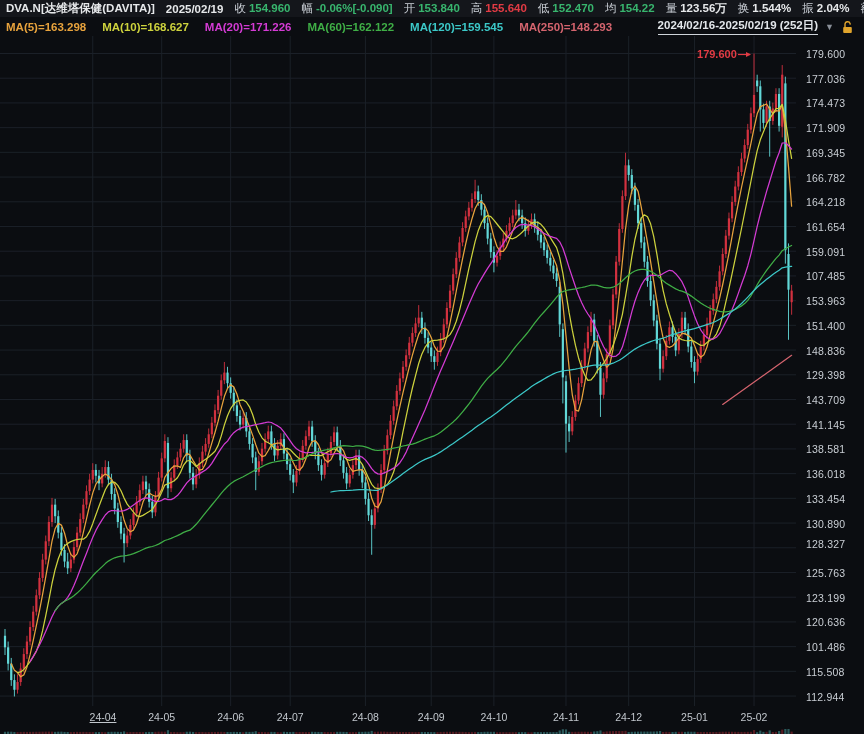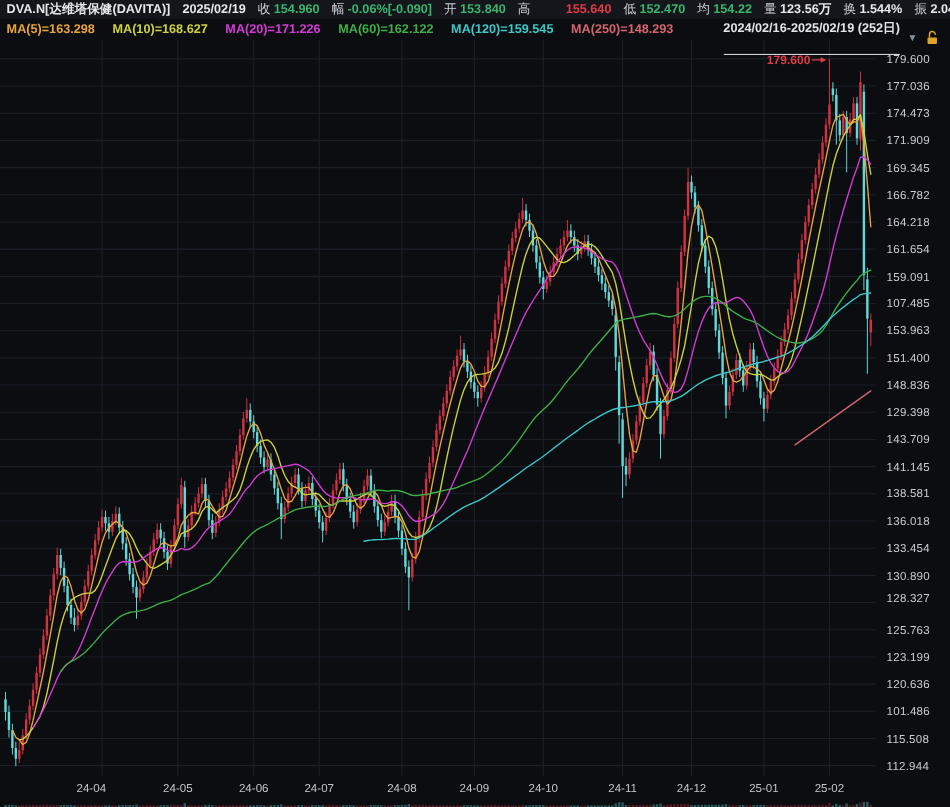--- a/index.html
+++ b/index.html
@@ -10,21 +10,21 @@
        display:flex;align-items:center;gap:11px;padding-left:6px;box-sizing:border-box;
        font-size:11.5px;white-space:nowrap;}
   .hdr .lab{color:#ccd1d8;margin-right:3px;}
   .hdr .val{font-weight:bold;}
   .maline{position:absolute;left:0;top:18px;width:864px;height:17px;z-index:3;
        display:flex;align-items:center;gap:16px;padding-left:6px;box-sizing:border-box;
        font-size:11.5px;white-space:nowrap;}
   .maline .ma-item{font-weight:bold;}
   #range-ctl{position:absolute;right:10px;top:18px;z-index:4;display:flex;align-items:center;gap:7px;
        font-size:11.5px;}
-  #range-text{color:#e2e6ea;font-weight:bold;border-bottom:1px solid #cfd4da;padding-bottom:16px;cursor:pointer;}
+  #range-text{color:#e2e6ea;font-weight:bold;border-bottom:1px solid #cfd4da;padding-bottom:1px;cursor:pointer;}
   #range-caret{color:#8a9099;font-size:9px;cursor:pointer;}
   .ylab{position:absolute;left:806px;z-index:2;font-size:10.5px;color:#c9ced4;letter-spacing:0.2px;}
   .xlab{position:absolute;z-index:2;font-size:10.5px;color:#c2c7cd;transform:translateX(-50%);top:711px;}
   .annot{font-size:11px;font-weight:bold;}
 </style>
 </head>
 <body>
 
 <div id="app">
   <svg id="plot" width="864" height="734">
@@ -836,21 +836,21 @@
       </g>
     </svg>
 
   <div class="hdr">
     <span class="val" style="color:#e6e8ea">DVA.N[达维塔保健(DAVITA)]</span>
     <span class="val" style="color:#e6e8ea">2025/02/19</span>
     <span id="stats-holder" style="display:flex;gap:11px;">
         <span><span class="lab">收</span><span class="val" style="color: rgb(56, 181, 110);">154.960</span></span>
         <span><span class="lab">幅</span><span class="val" style="color: rgb(56, 181, 110);">-0.06%[-0.090]</span></span>
         <span><span class="lab">开</span><span class="val" style="color: rgb(56, 181, 110);">153.840</span></span>
-        <span><span class="lab">高</span><span class="val" style="color: rgb(226, 59, 68); margin-left: 29px;">155.640</span></span>
+        <span><span class="lab">高</span><span class="val" style="color: rgb(226, 59, 68);">155.640</span></span>
         <span><span class="lab">低</span><span class="val" style="color: rgb(56, 181, 110);">152.470</span></span>
         <span><span class="lab">均</span><span class="val" style="color: rgb(56, 181, 110);">154.22</span></span>
         <span><span class="lab">量</span><span class="val" style="color: rgb(230, 232, 234);">123.56万</span></span>
         <span><span class="lab">换</span><span class="val" style="color: rgb(230, 232, 234);">1.544%</span></span>
         <span><span class="lab">振</span><span class="val" style="color: rgb(230, 232, 234);">2.04%</span></span>
         <span><span class="lab">额</span></span>
       </span>
   </div>
 
   <div class="maline">
@@ -896,21 +896,21 @@
       <span class="ylab" style="top: 517.564px;">130.890</span>
       <span class="ylab" style="top: 538px;">128.327</span>
       <span class="ylab" style="top: 566.989px;">125.763</span>
       <span class="ylab" style="top: 591.706px;">123.199</span>
       <span class="ylab" style="top: 616.413px;">120.636</span>
       <span class="ylab" style="top: 641.13px;">101.486</span>
       <span class="ylab" style="top: 665.847px;">115.508</span>
       <span class="ylab" style="top: 690.564px;">112.944</span>
     </div>
   <div id="xlabels">
-      <span class="xlab" style="left: 83px;">24-04</span>
+      <span class="xlab" style="left: 103px; text-decoration: underline;">24-04</span>
       <span class="xlab" style="left: 161.7px;">24-05</span>
       <span class="xlab" style="left: 230.648px;">24-06</span>
       <span class="xlab" style="left: 290.194px;">24-07</span>
       <span class="xlab" style="left: 365.41px;">24-08</span>
       <span class="xlab" style="left: 431.224px;">24-09</span>
       <span class="xlab" style="left: 493.904px;">24-10</span>
       <span class="xlab" style="left: 565.986px;">24-11</span>
       <span class="xlab" style="left: 628.666px;">24-12</span>
       <span class="xlab" style="left: 694.48px;">25-01</span>
       <span class="xlab" style="left: 754.026px;">25-02</span>

